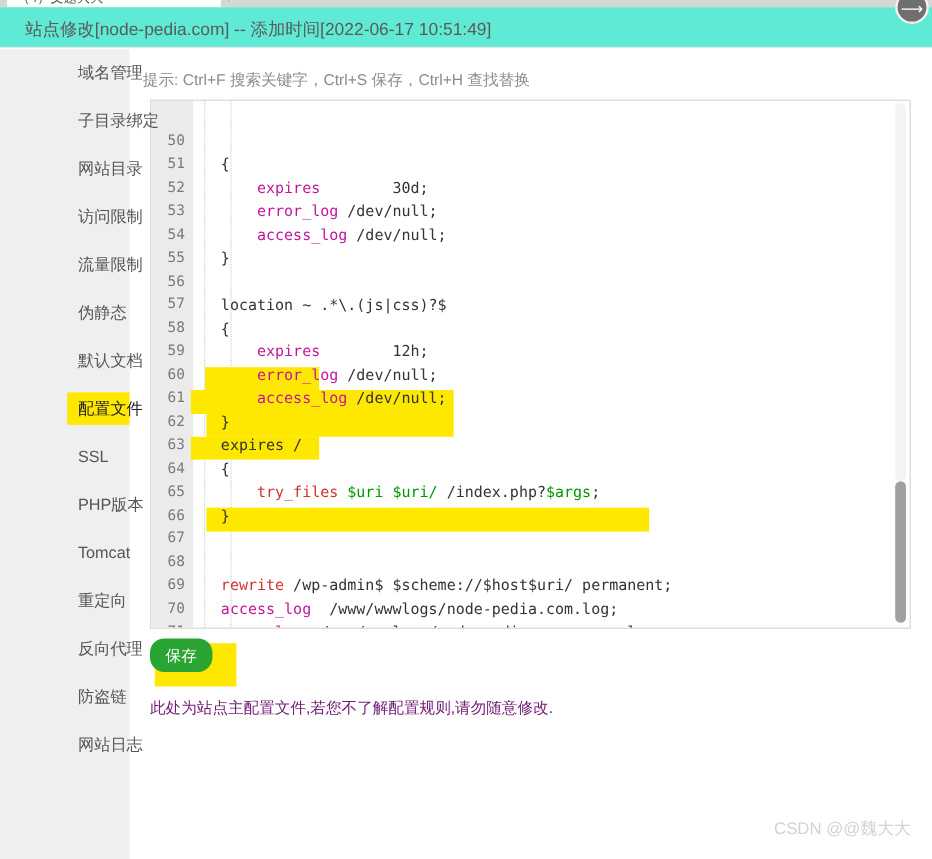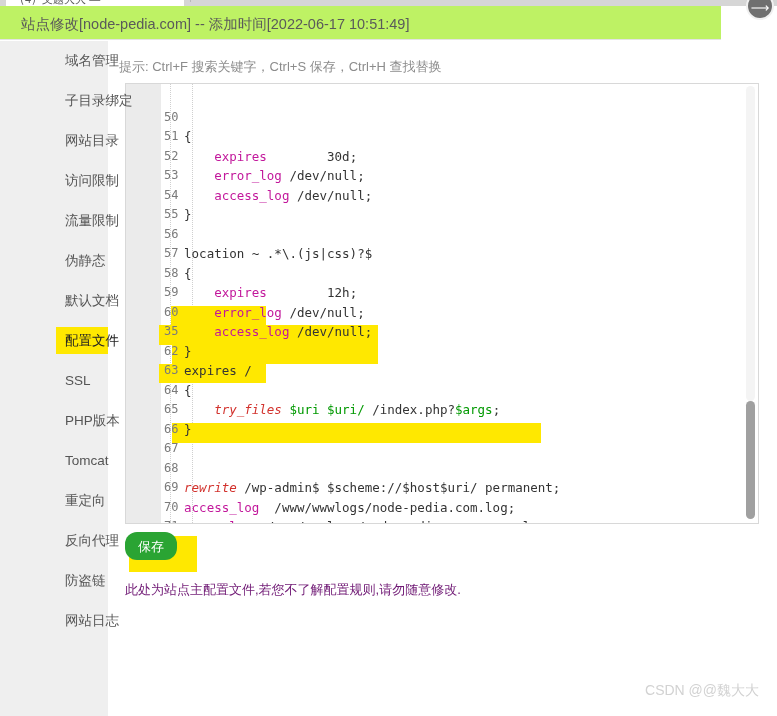--- a/index.html
+++ b/index.html
@@ -43,22 +43,22 @@
     position: absolute;
     left: 190px; top: -12px;
     width: 1px; height: 14px;
     background: #b9b9b9;
   }
 
   
   .titlebar {
     position: absolute;
     top: 6px; left: 0;
-    width: 721px; height: 34px;
-    background: #bef264;
+    width: 777px; height: 34px;
+    background: #5eead4;
     border-bottom: 1px solid #e3e3e3;
     box-sizing: border-box;
   }
   .titlebar-text {
     position: absolute;
     left: 21px; top: 9px;
     font-size: 14.5px;
     color: #5a5a5a;
     white-space: nowrap;
   }
@@ -153,43 +153,43 @@
   }
   .code-line {
     position: relative;
     height: 19.5px;
     line-height: 19.5px;
     white-space: pre;
   }
   .ln {
     position: absolute;
     left: 0; width: 28px;
+    text-align: right;
     color: #7a7a7a;
     font-size: 12px;
-    margin-left: 38px;
   }
   .code-text {
     position: absolute;
     left: 43px;
     color: #333333;
   }
   
   .guide {
     position: absolute;
     top: 0;
     width: 1px;
     height: 100%;
     border-left: 1px dotted #cfcfcf;
   }
   .g1 { left: 44px; }
   .g2 { left: 66px; }
 
   
   .kw       { color: #c2179b; text-align: center; }   
-  .kw-red   { color: #d2322d; font-style: italic; }
+  .kw-red   { color: #d2322d; }
   .var-g    { color: #009900; }
   .plain    { color: #333333; }
   .punc     { color: #333333; }
 
   
   .anno {
     position: absolute;
     background: #ffe800;
     z-index: 0;
   }
@@ -383,21 +383,21 @@
       </div>
       <div class="code-line">
         <span class="ln">59</span>
         <span class="code-text"><span class="kw">      error_log</span><span class="plain"> /dev/null;</span></span>
       </div>
       <div class="code-line">
         <span class="ln">60</span>
         <span class="code-text"><span class="kw">      access_log</span><span class="plain"> /dev/null;</span></span>
       </div>
       <div class="code-line">
-        <span class="ln">35</span>
+        <span class="ln">61</span>
         <span class="code-text"><span class="punc">  }</span></span>
       </div>
       <div class="code-line">
         <span class="ln">62</span>
         <span class="code-text"><span class="plain">  expires /</span></span>
       </div>
       <div class="code-line">
         <span class="ln">63</span>
         <span class="code-text"><span class="punc">  {</span></span>
       </div>

